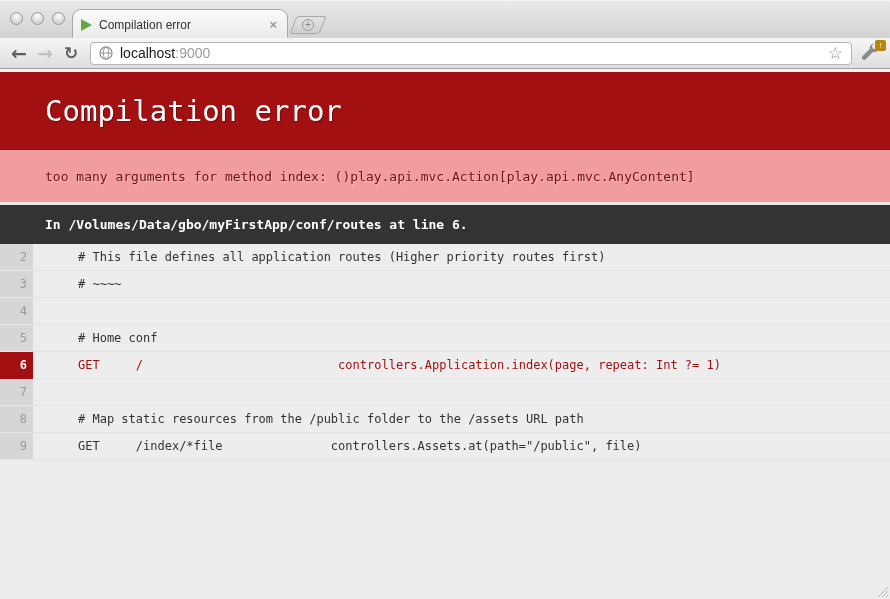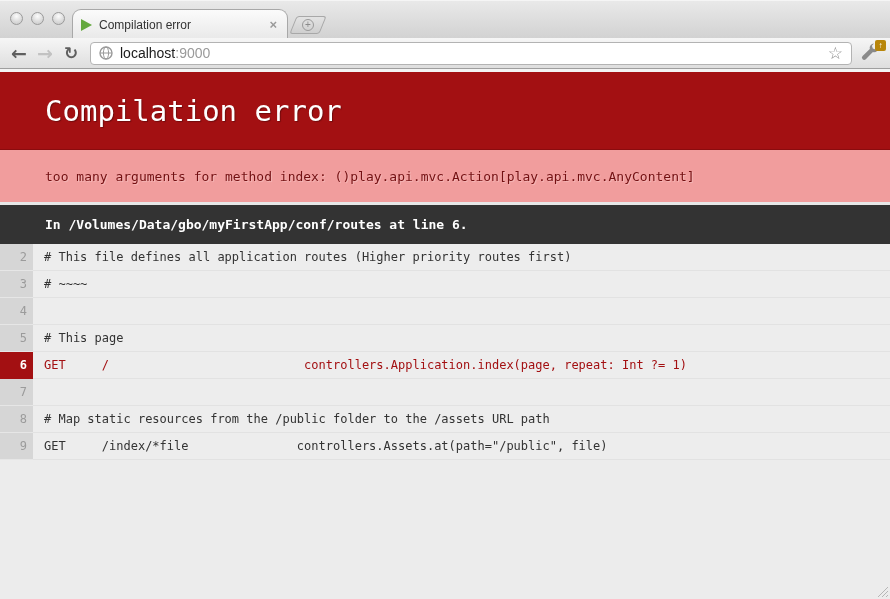--- a/index.html
+++ b/index.html
@@ -49,21 +49,21 @@
                padding:0 45px; font-size:29px; text-shadow:1px 1px 1px rgba(0,0,0,.3);
                border-bottom:1px solid #8a0c0e; }
   .err-detail { height:52px; background:#f19d9d; color:#731012; display:flex; align-items:center;
                 padding:12px 45px; font-size:13px; text-shadow:1px 1px 1px rgba(255,255,255,.3); }
   .err-location { height:42px; background:#333; color:#fff; display:flex; align-items:center;
                   padding:0 45px; font-size:13px; font-weight:bold; border-top:3px solid #e8e8e8; }
   .code-block { background:#ededed; }
   .code-row { display:flex; height:27px; line-height:26px; font-size:12px; border-bottom:1px solid #e2e2e2; }
   .gutter { flex:0 0 33px; width:33px; background:#d6d6d6; color:#9b9b9b; text-align:right;
             padding-right:6px; border-bottom:1px solid #e6e6e6; margin-bottom:-1px; }
-  .codetext { flex:1 1 auto; color:#333; white-space:pre; padding-left:11px; overflow:hidden; }
+  .codetext { flex:1 1 auto; color:#333; white-space:pre; padding-left:25px; overflow:hidden;margin-left:20px; }
   .code-row.error .gutter { background:#a31012; color:#fff; font-weight:bold; border-bottom-color:#a31012; }
   .code-row.error .codetext { color:#a31012; }
 
   .resize-grip { position:absolute; right:1px; bottom:1px; }
 </style>
 </head>
 <body>
 
 <div class="window">
 
@@ -116,21 +116,21 @@
         <div class="code-row">
     <span class="gutter">3</span>
     <span class="codetext"># ~~~~</span>
   </div>
         <div class="code-row">
     <span class="gutter">4</span>
     <span class="codetext"></span>
   </div>
         <div class="code-row">
     <span class="gutter">5</span>
-    <span class="codetext"># This page</span>
+    <span class="codetext"># Home conf</span>
   </div>
         <div class="code-row error">
     <span class="gutter">6</span>
     <span class="codetext">GET     /                           controllers.Application.index(page, repeat: Int ?= 1)</span>
   </div>
         <div class="code-row">
     <span class="gutter">7</span>
     <span class="codetext"></span>
   </div>
         <div class="code-row">

